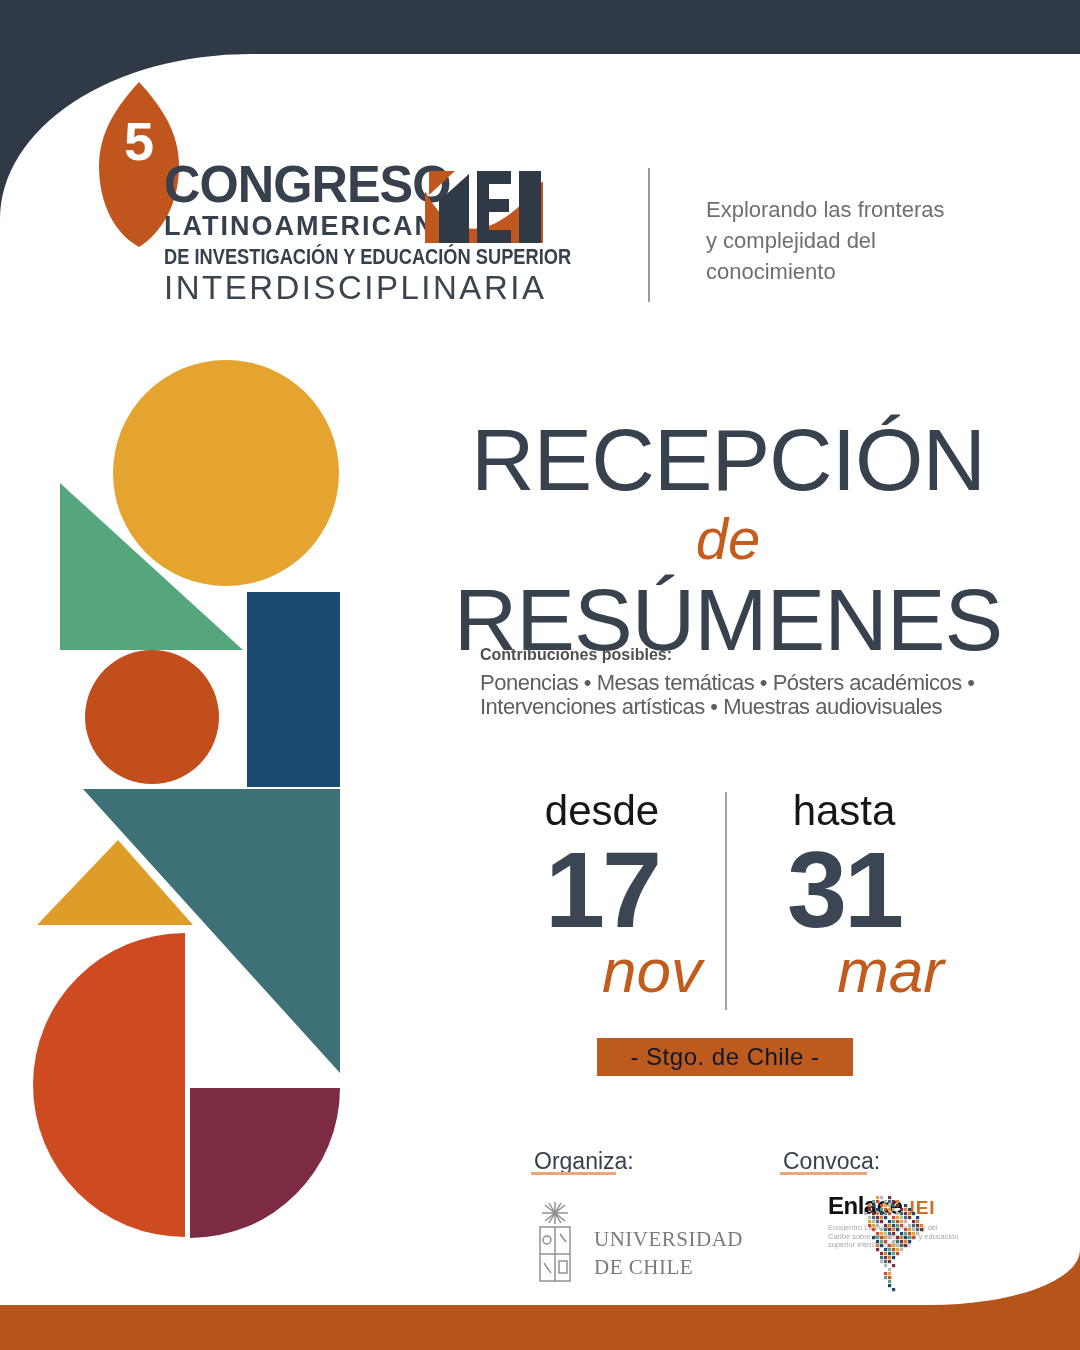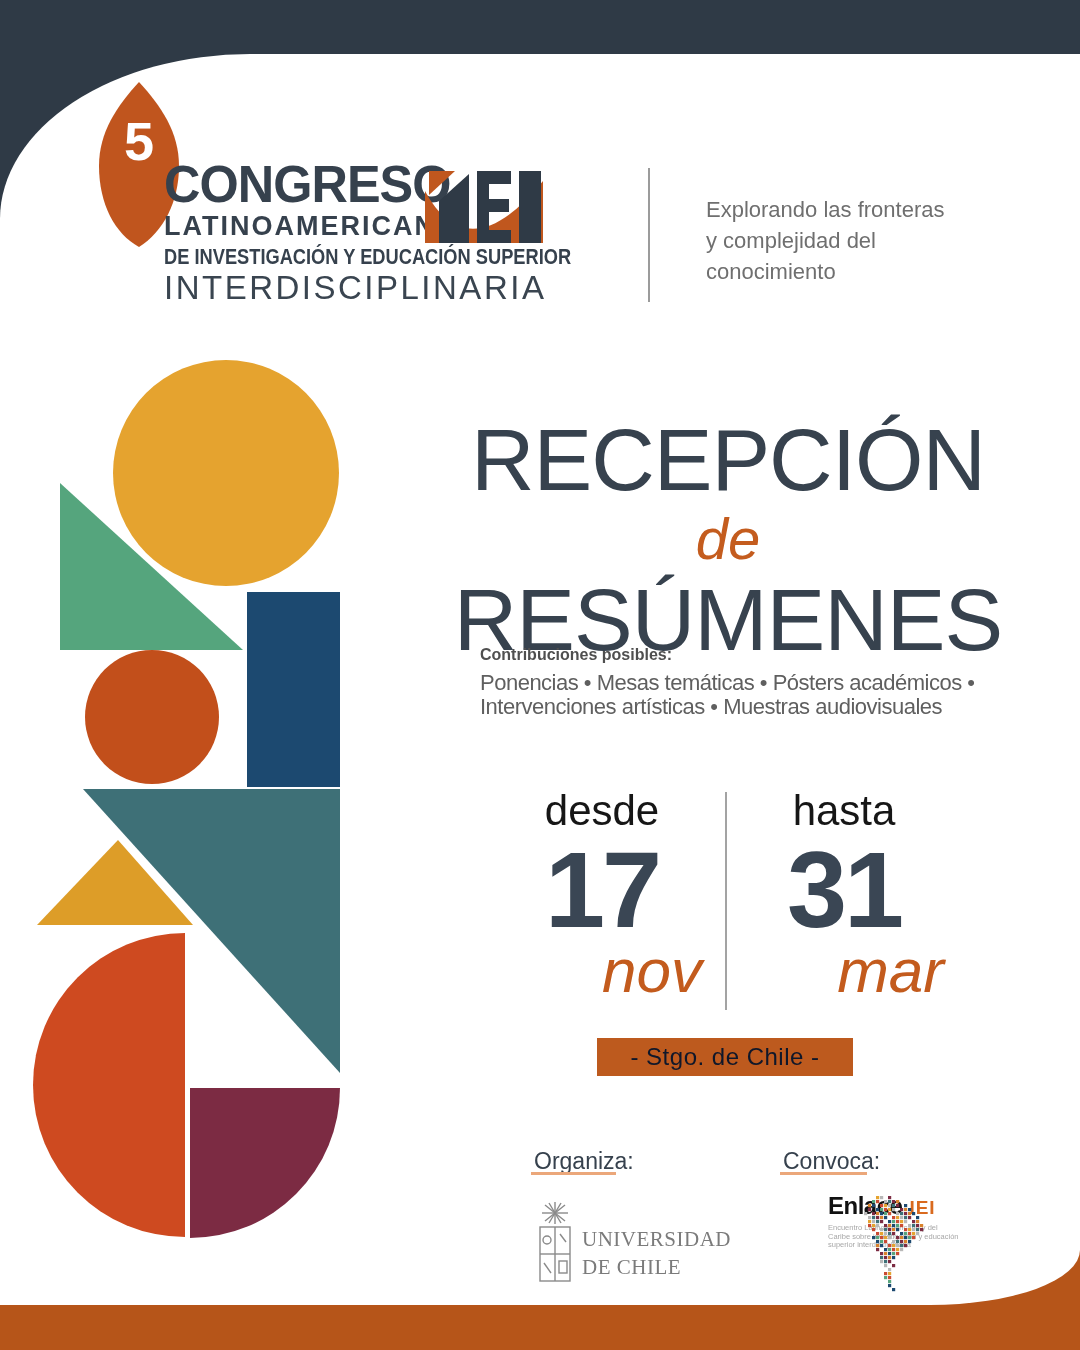--- a/index.html
+++ b/index.html
@@ -68,21 +68,21 @@
   
   .footer-label{position:absolute;font-size:23px;color:#36414D;}
   .footer-label.org{left:534px;top:1148px;}
   .footer-label.con{left:783px;top:1148px;}
   .footer-underline{position:absolute;height:3px;background:#EBA77A;top:1172px;}
   .footer-underline.org{left:531px;width:85px;}
   .footer-underline.con{left:780px;width:87px;}
 
   .uch-logo{position:absolute;left:536px;top:1201px;display:flex;}
   .uch-text{
-    margin-left:8px;margin-top:24px;
+    margin-left:20px;margin-top:24px;
     font-family:"Liberation Serif","DejaVu Serif",serif;
     font-size:21px;line-height:28px;color:#7b7b7b;letter-spacing:0.5px;
   }
   .enlace-logo{position:absolute;left:784px;top:1192px;margin-left:44px;}
   .enlace-row{display:flex;align-items:baseline;}
   .enlace-name{font-size:24px;font-weight:700;color:#111;letter-spacing:-0.5px;}
   .enlace-suffix{font-size:19px;font-weight:700;color:#D96A1E;margin-left:7px;letter-spacing:1px;}
   .enlace-sub{font-size:7.5px;line-height:8.5px;color:#a8a8a8;margin-top:4px;white-space:pre-line;}
   .map-svg{position:absolute;left:860px;top:1196px;}
 

